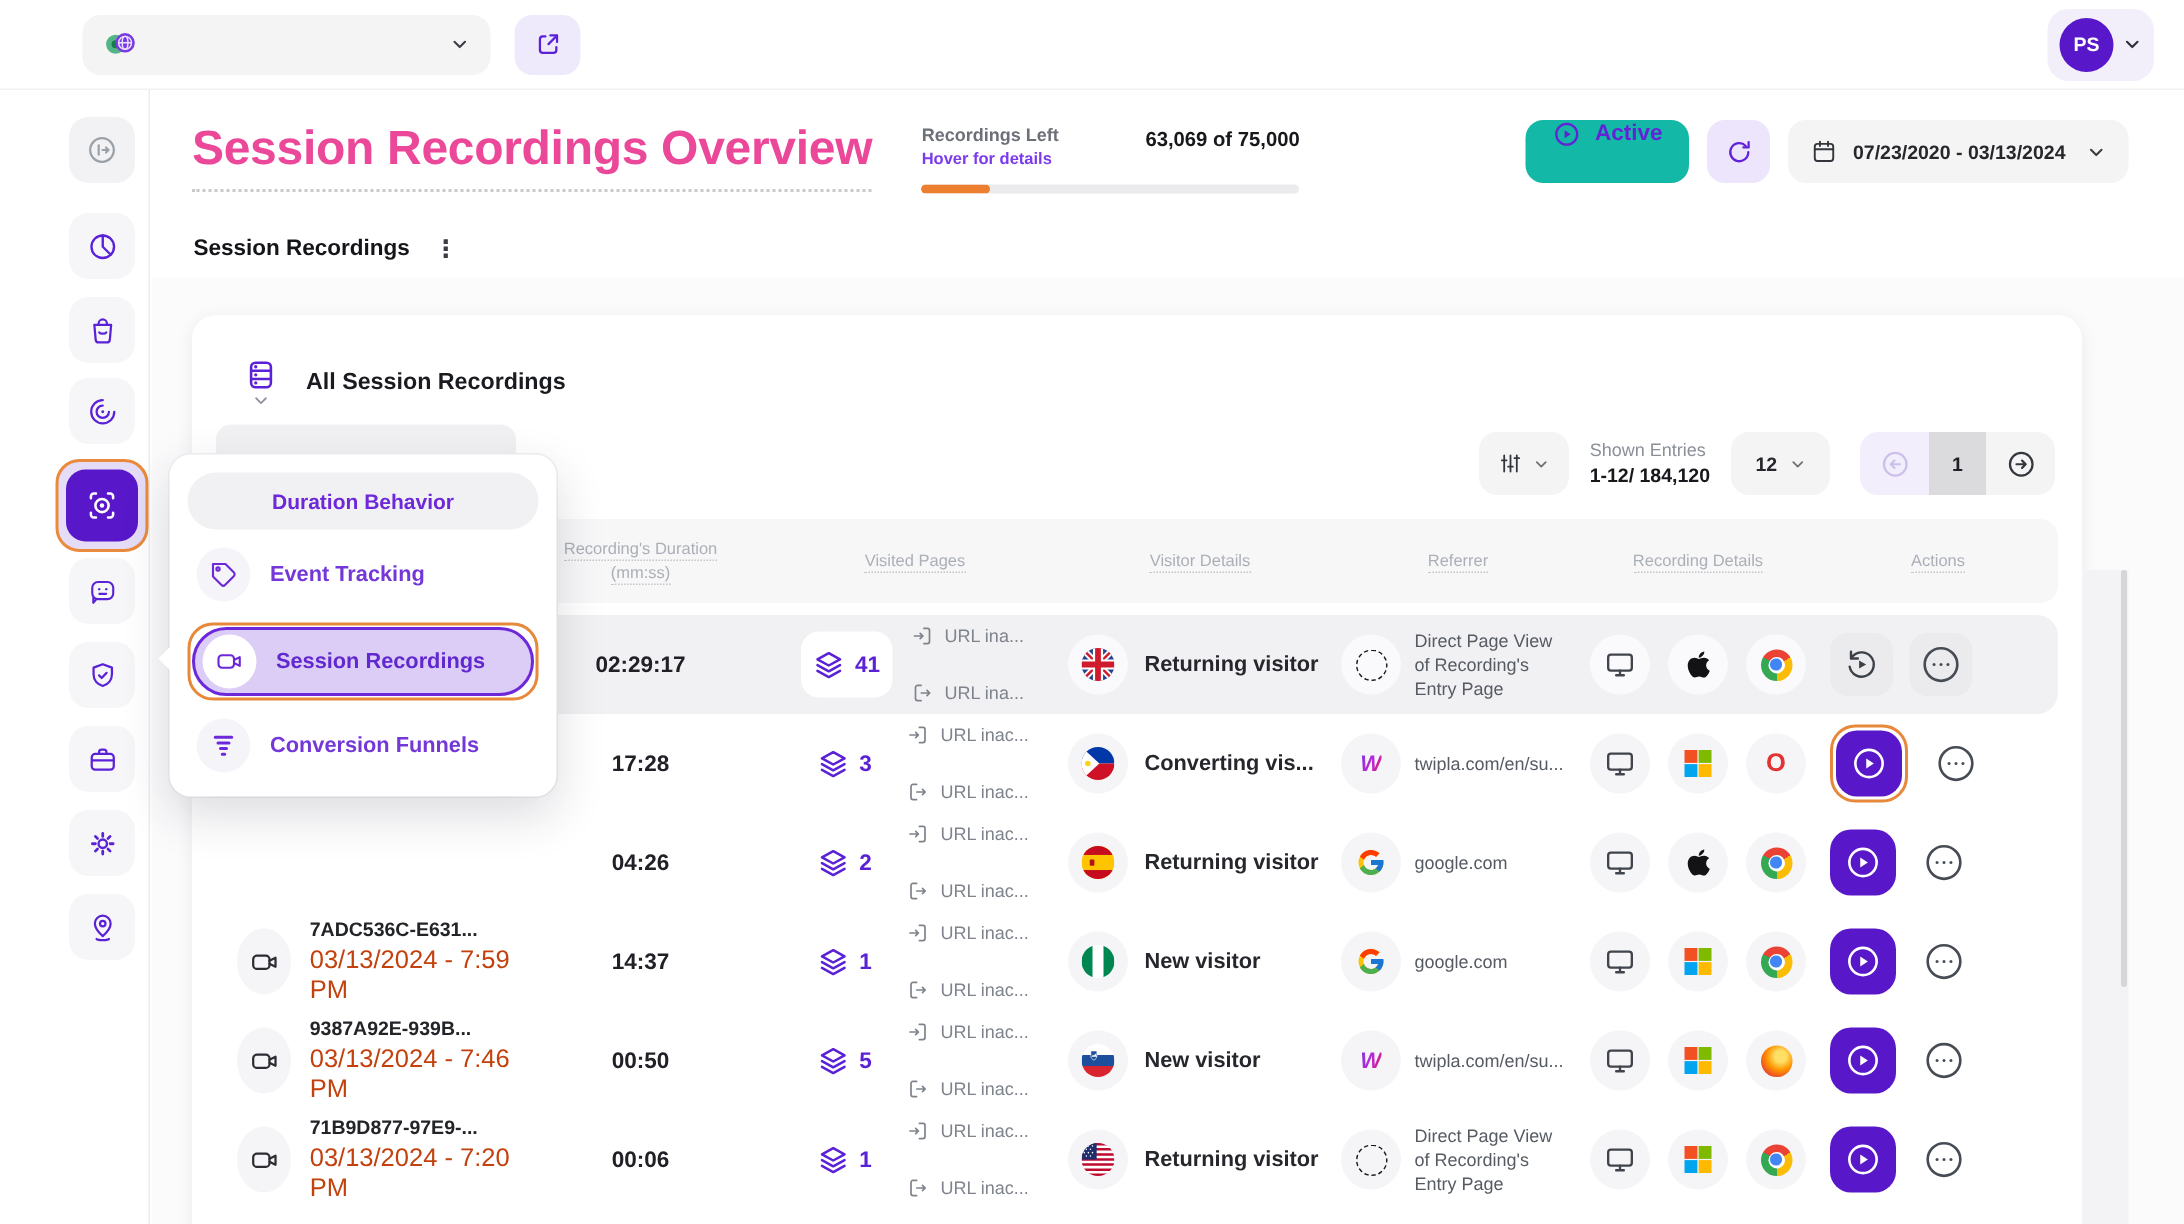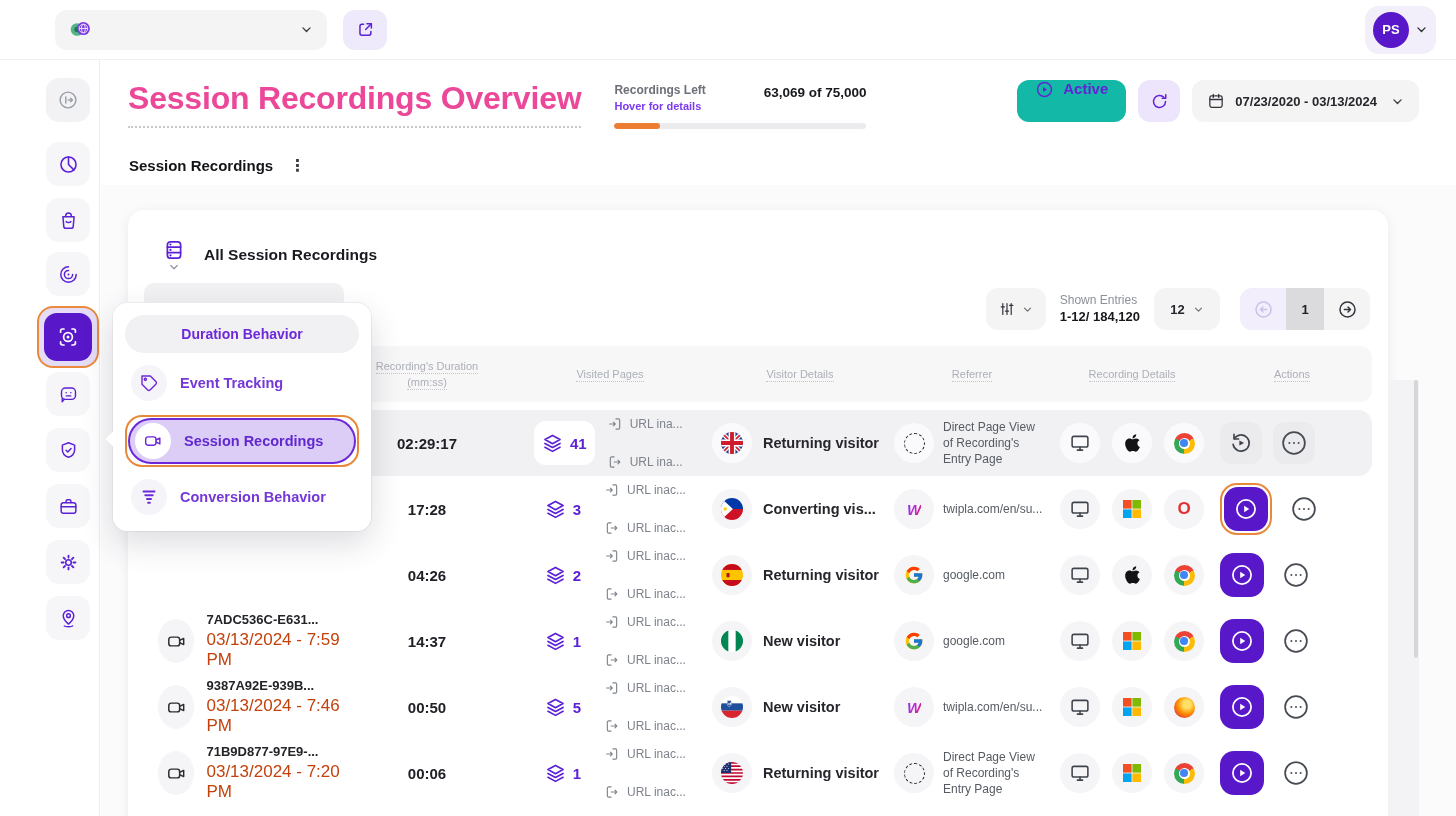--- a/index.html
+++ b/index.html
@@ -1051,20 +1051,20 @@
           </span>
           <span>Session Recordings</span>
         </div>
       </div>
       <div class="menu-item">
         <span class="mi-icon">
           <svg width="20" height="20" viewBox="0 0 24 24" fill="none" stroke="currentColor" stroke-width="2.4" stroke-linecap="round" stroke-linejoin="round">
             <path d="M5.4 5.4h13.2M7.6 9.9h8.8M9.6 14.4h4.8M11 18.9h2" stroke-width="2.4"></path>
           </svg>
         </span>
-        <span>Conversion Behavior</span>
+        <span>Conversion Funnels</span>
       </div>
     </div>
 </div>
 
 <div class="scroll-track">
   <div class="scroll-thumb"></div>
 </div>
 
 </body></html>

